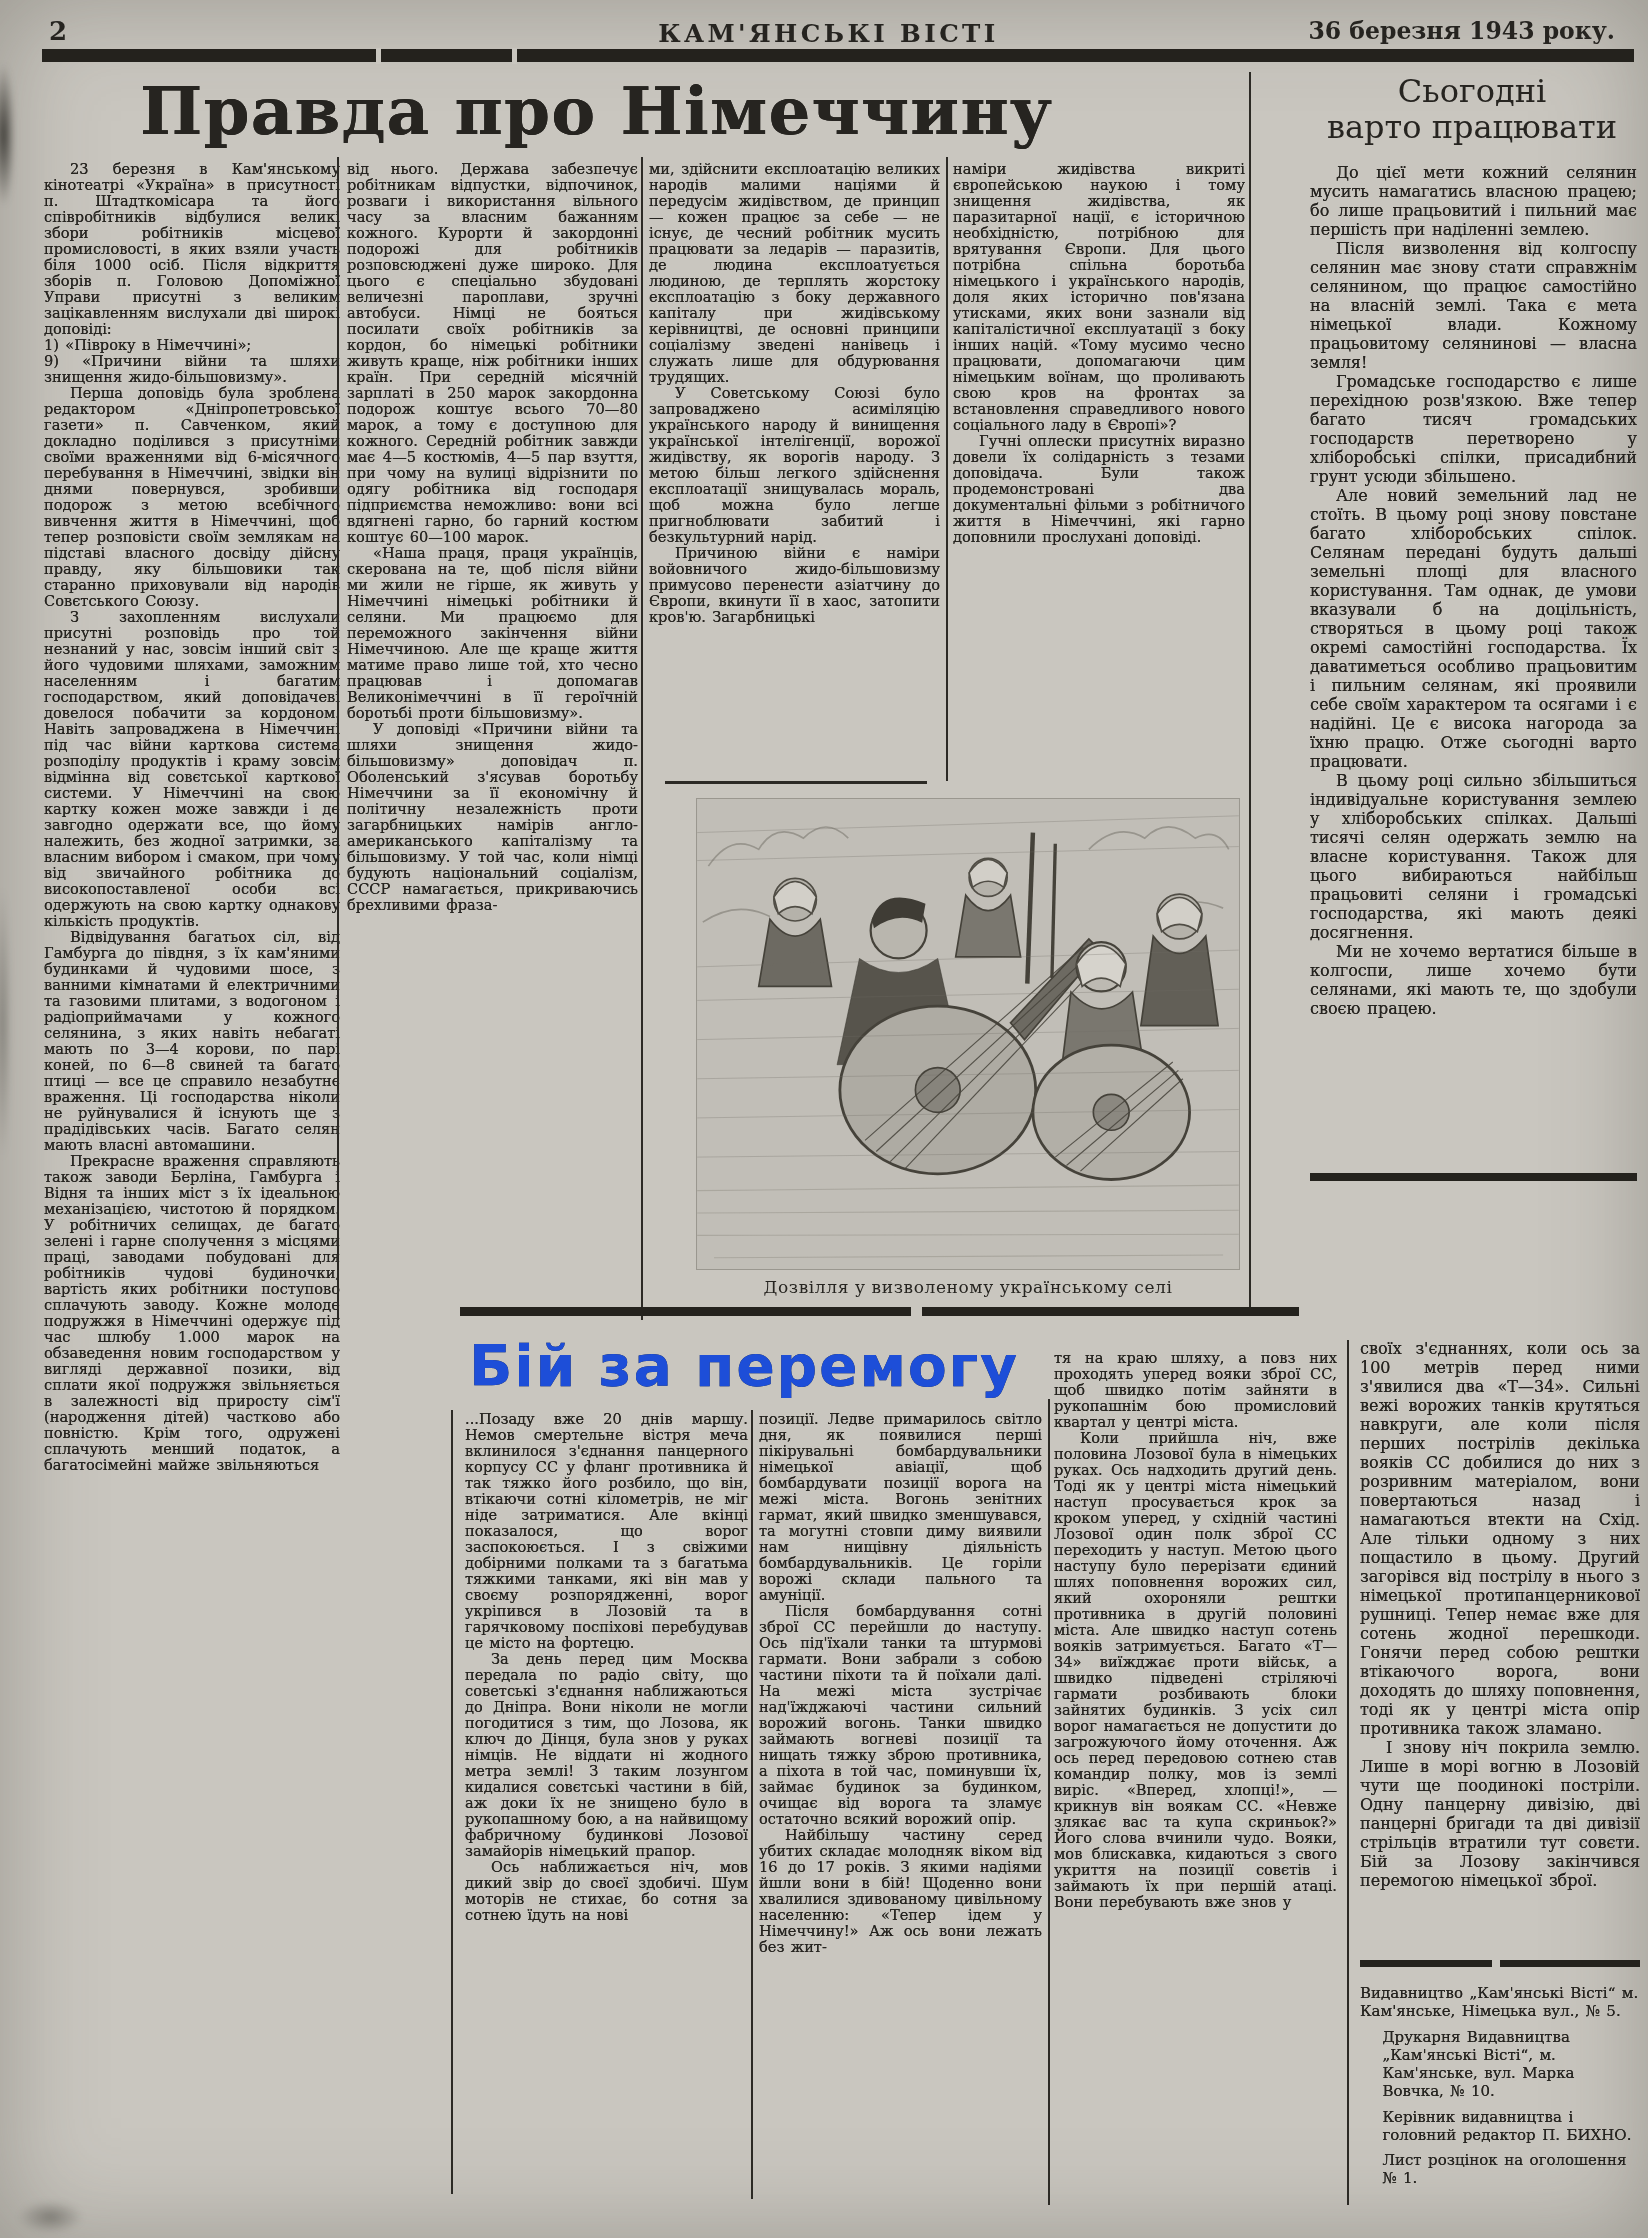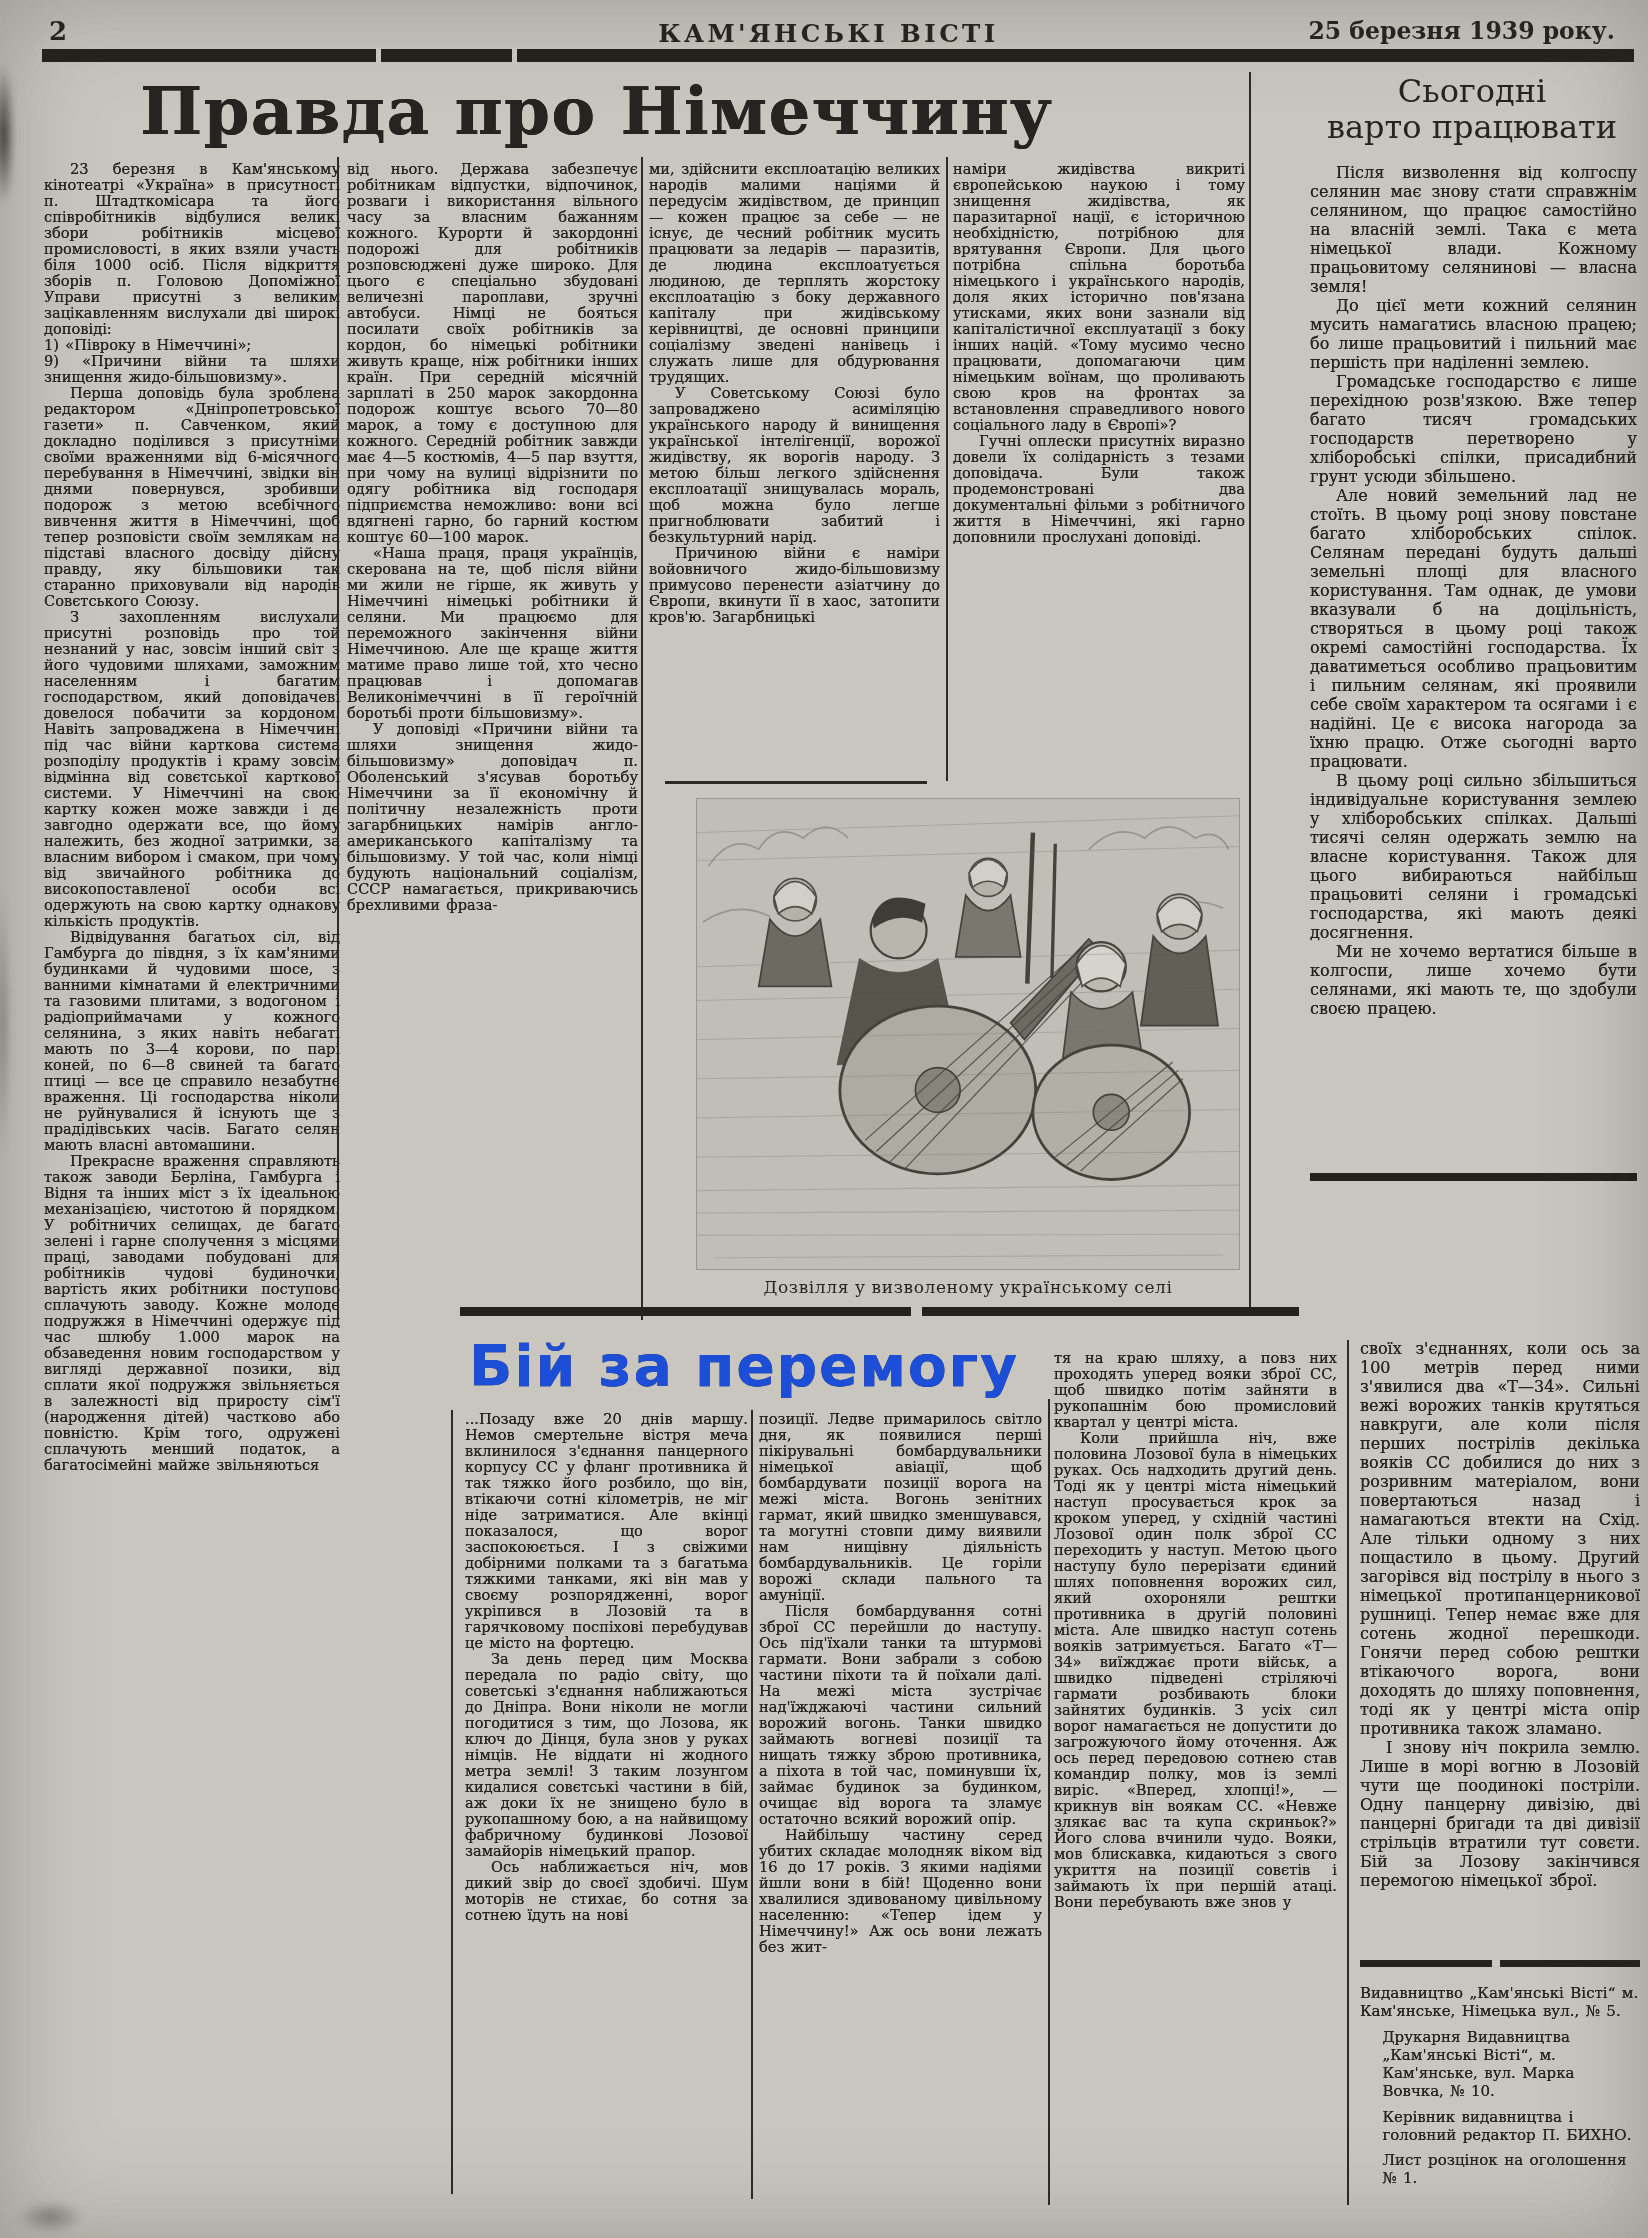--- a/index.html
+++ b/index.html
@@ -50,21 +50,21 @@
   
   .smudge{position:absolute;border-radius:50%;filter:blur(3.4px);pointer-events:none;}
 </style>
 </head>
 <body>
 
 <div id="page">
 
   <div class="page-num">2</div>
   <div class="mast-title">КАМ'ЯНСЬКІ ВІСТІ</div>
-  <div class="mast-date">25 березня 1939 року.</div>
+  <div class="mast-date">36 березня 1943 року.</div>
   <div class="mast-rule"></div>
   <div class="mast-rule-gap" style="left:376px;"></div>
   <div class="mast-rule-gap" style="left:512px;"></div>
 
   <div class="headline1">Правда про Німеччину</div>
 
   <div class="col" style="left:44px;top:161px;width:296px;height:1864px;">
     <p>23 березня в Кам'янському кінотеатрі «Україна» в присутності п. Штадткомісара та його співробітників відбулися великі збори робітників місцевої промисловості, в яких взяли участь біля 1000 осіб. Після відкриття зборів п. Головою Допоміжної Управи присутні з великим зацікавленням вислухали дві широкі доповіді:</p>
     <p class="noind">1) «Півроку в Німеччині»;</p>
     <p class="noind">9) «Причини війни та шляхи знищення жидо-більшовизму».</p>
@@ -198,22 +198,22 @@
   <div class="vrule" style="left:751px;top:1410px;height:789px;"></div>
   <div class="vrule" style="left:1048px;top:1399px;height:806px;"></div>
   <div class="vrule" style="left:1347px;top:1340px;height:865px;"></div>
 
   <div class="rc-head">
     <span>Сьогодні</span><br>
     <span>варто працювати</span>
   </div>
 
   <div class="col rcol" style="left:1310px;top:163px;width:327px;height:1002px;">
+    <p>До цієї мети кожний селянин мусить намагатись власною працею; бо лише працьовитий і пильний має першість при наділенні землею.</p>
     <p>Після визволення від колгоспу селянин має знову стати справжнім селянином, що працює самостійно на власній землі. Така є мета німецької влади. Кожному працьовитому селянинові — власна земля!</p>
-    <p>До цієї мети кожний селянин мусить намагатись власною працею; бо лише працьовитий і пильний має першість при наділенні землею.</p>
     <p>Громадське господарство є лише перехідною розв'язкою. Вже тепер багато тисяч громадських господарств перетворено у хліборобські спілки, присадибний грунт усюди збільшено.</p>
     <p>Але новий земельний лад не стоїть. В цьому році знову повстане багато хліборобських спілок. Селянам передані будуть дальші земельні площі для власного користування. Там однак, де умови вказували б на доцільність, створяться в цьому році також окремі самостійні господарства. Їх даватиметься особливо працьовитим і пильним селянам, які проявили себе своїм характером та осягами і є надійні. Це є висока нагорода за їхню працю. Отже сьогодні варто працювати.</p>
     <p>В цьому році сильно збільшиться індивідуальне користування землею у хліборобських спілках. Дальші тисячі селян одержать землю на власне користування. Також для цього вибираються найбільш працьовиті селяни і громадські господарства, які мають деякі досягнення.</p>
     <p>Ми не хочемо вертатися більше в колгоспи, лише хочемо бути селянами, які мають те, що здобули своєю працею.</p>
   </div>
 
   <div class="hrule-thick" style="left:1310px;top:1173px;width:327px;height:7.8px;"></div>
 
   <div class="col rcol" style="left:1360px;top:1339px;width:280px;height:616px;">
     <p class="noind">своїх з'єднаннях, коли ось за 100 метрів перед ними з'явилися два «Т—34». Сильні вежі ворожих танків крутяться навкруги, але коли після перших пострілів декілька вояків СС добилися до них з розривним матеріалом, вони повертаються назад і намагаються втекти на Схід. Але тільки одному з них пощастило в цьому. Другий загорівся від пострілу в нього з німецької протипанцерникової рушниці. Тепер немає вже для сотень жодної перешкоди. Гонячи перед собою рештки втікаючого ворога, вони доходять до шляху поповнення, тоді як у центрі міста опір противника також зламано.</p>

